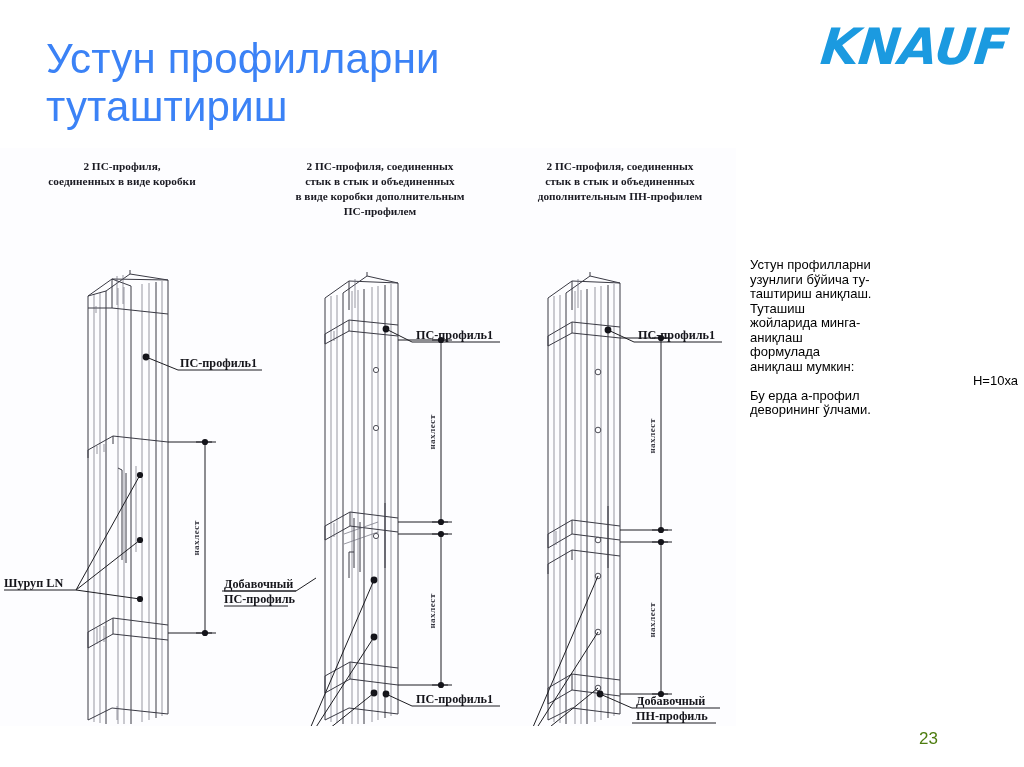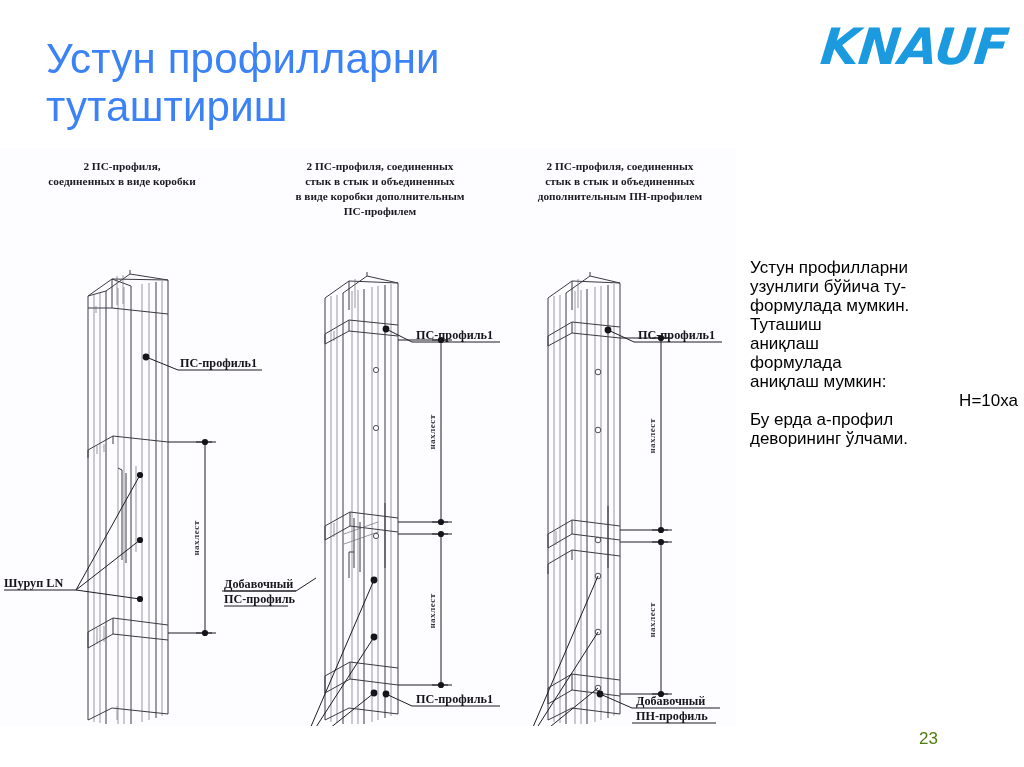--- a/index.html
+++ b/index.html
@@ -49,21 +49,21 @@
     width:736px; height:578px;
     background:#1d4ed8;
   }
   #diagram-svg{ display:block; width:736px; height:578px; }
 
   
   #notes-block{
     position:absolute;
     left:750px; top:258px;
     width:268px;
-    font-size:17px;
+    font-size:13px;
     line-height:1.12;
     color:#000;
   }
   #notes-block .note-line{ white-space:nowrap; }
   #notes-block .formula-line{ text-align:right; padding-left:6px; }
 
   
   #page-number{
     position:absolute;
     right:86px; bottom:18px;
@@ -384,22 +384,23 @@
       <circle class="dot" cx="661" cy="546" r="3.1"></circle>
       <text class="nhl" x="655" y="472" transform="rotate(-90 655 472)" text-anchor="middle">нахлест</text>
     </g>
   </g>
 </svg>
 </div>
 
 <div id="notes-block">
   <div class="note-line">Устун профилларни</div>
   <div class="note-line">узунлиги бўйича ту-</div>
-  <div class="note-line">формулада мумкин.</div>
+  <div class="note-line">таштириш аниқлаш.</div>
   <div class="note-line">Туташиш</div>
+  <div class="note-line">жойларида минга-</div>
   <div class="note-line">аниқлаш</div>
   <div class="note-line">формулада</div>
   <div class="note-line">аниқлаш мумкин:</div>
   <div class="formula-line">Н=10ха</div>
   <div class="note-line">Бу ерда а-профил</div>
   <div class="note-line">деворининг ўлчами.</div>
 </div>
 
 <div id="page-number">23</div>
 

